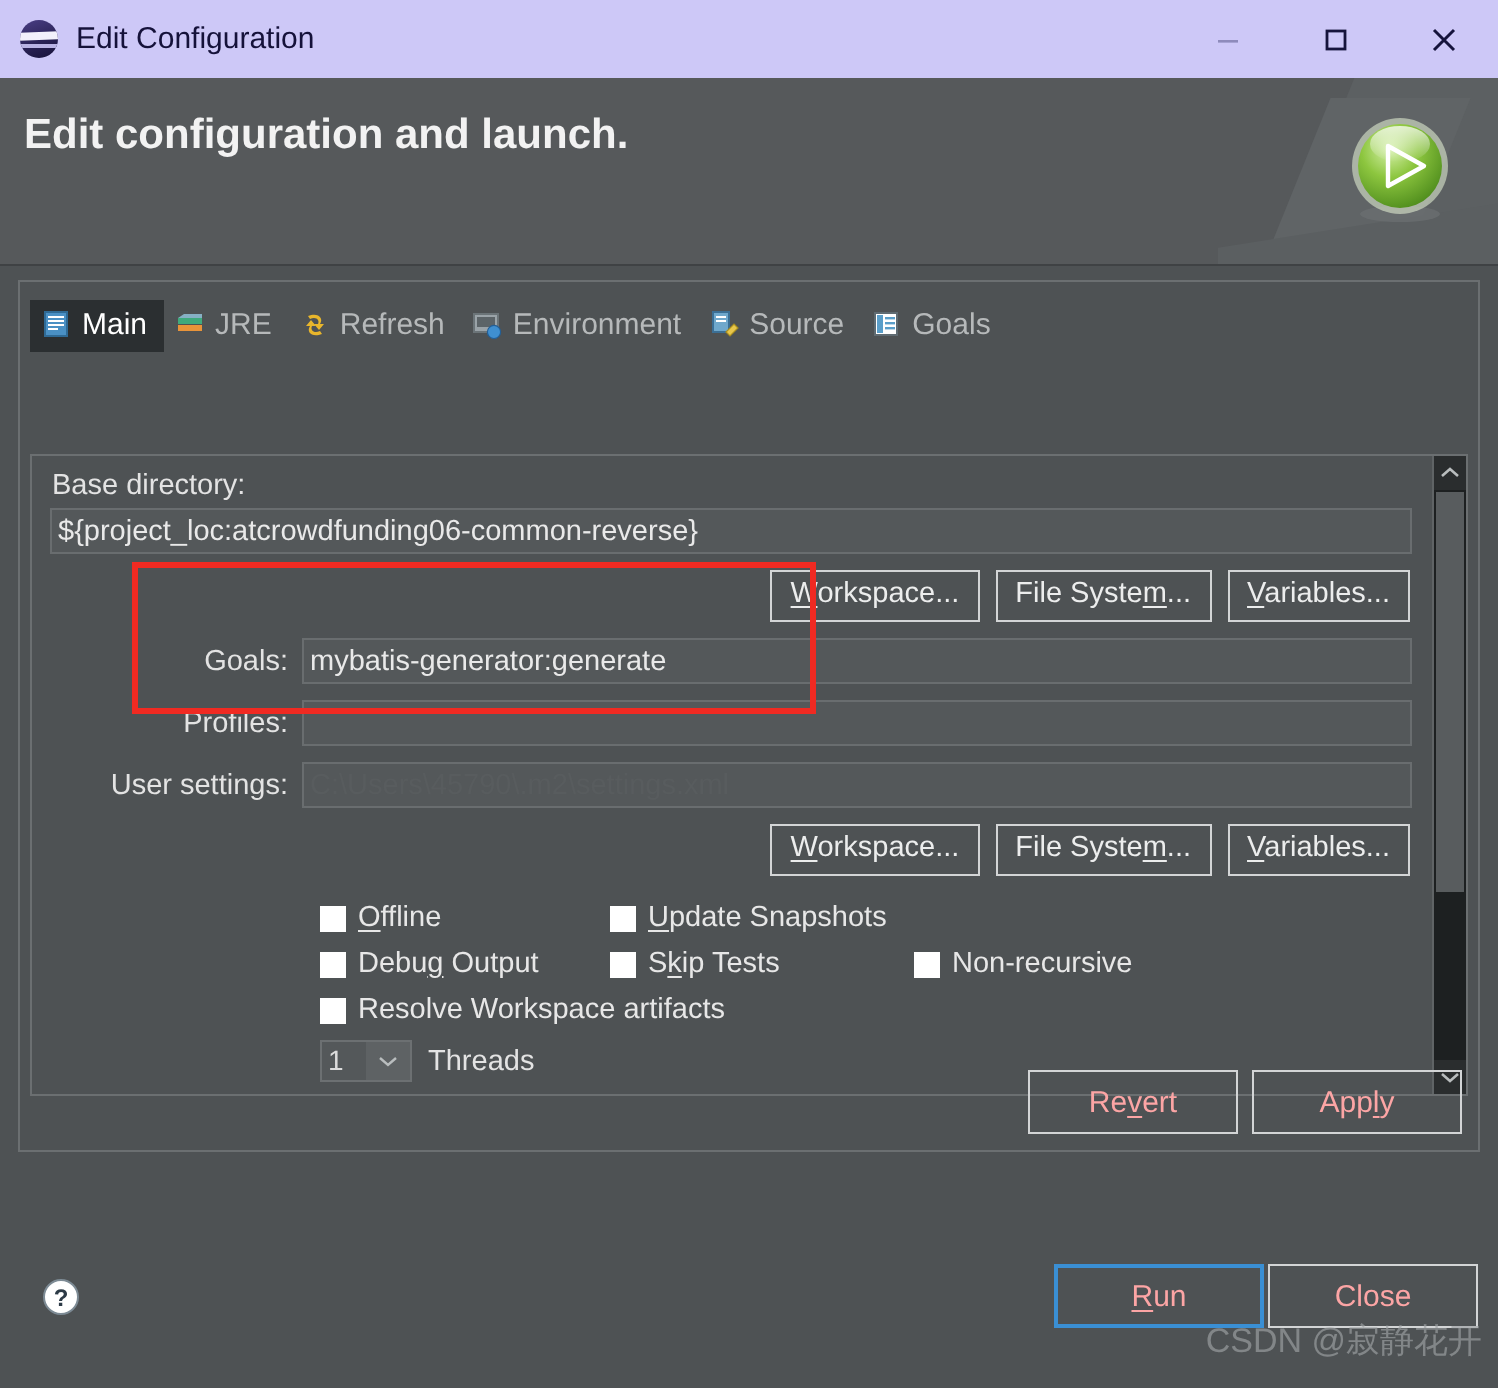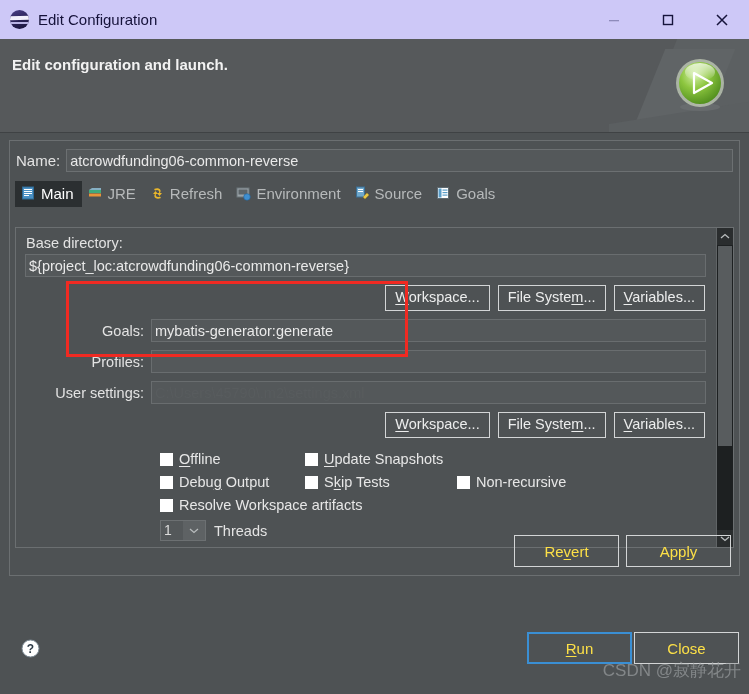--- a/index.html
+++ b/index.html
@@ -82,21 +82,21 @@
     height: 93px;
     background: #56595b;
     position: relative;
     overflow: hidden;
     border-bottom: 1px solid #3f4244;
   }
   .header-title {
     position: absolute;
     left: 12px;
     top: 17px;
-    font-size: 15px;
+    font-size: 21px;
     font-weight: bold;
     color: #f2f2f2;
   }
   .banner-shape {
     position: absolute;
     background: #5e6264;
   }
   .bs1 {
     right: -30px; top: -30px;
     width: 120px; height: 150px;
@@ -361,21 +361,21 @@
   .ra-row {
     position: absolute;
     right: 8px;
     bottom: 8px;
     display: flex;
     gap: 7px;
   }
   .bigbtn {
     border: 1px solid #d3d5d6;
     background: transparent;
-    color: #fde047;
+    color: #fca5a5;
     font-size: 15px;
     font-family: "Liberation Sans", sans-serif;
     width: 105px;
     height: 32px;
     box-sizing: border-box;
     cursor: default;
   }
   .bigbtn.focus {
     border: 1px solid #3a8fd4;
     outline: 1px solid #3a8fd4;
@@ -475,24 +475,20 @@
     <circle cx="27" cy="26" r="21" fill="url(#gsph)"></circle>
     <ellipse cx="27" cy="15" rx="15" ry="9" fill="url(#gshine)"></ellipse>
     <path d="M21 16 L39 26 L21 36 Z" fill="none" stroke="#ffffff" stroke-width="2.2" stroke-linejoin="round"></path>
   </svg>
 </div>
 
 <div class="dialog-body">
 
   <div class="outer-group">
 
-    <div class="name-row">
-      <span class="name-label">Name:</span>
-      <input class="name-field" type="text" value="atcrowdfunding06-common-reverse" style="">
-    </div>
 
     <div class="tabbar">
       <div class="tab active">
         <svg class="tab-icon" viewBox="0 0 15 15">
           <rect x="1.5" y="1" width="11" height="12" fill="#4a90c4" stroke="#2f6a95"></rect>
           <rect x="3" y="3" width="8" height="1" fill="#ffffff"></rect>
           <rect x="3" y="5" width="8" height="1" fill="#ffffff"></rect>
           <rect x="3" y="7" width="8" height="1" fill="#ffffff"></rect>
           <rect x="3" y="9" width="5" height="1" fill="#ffffff"></rect>
         </svg>

